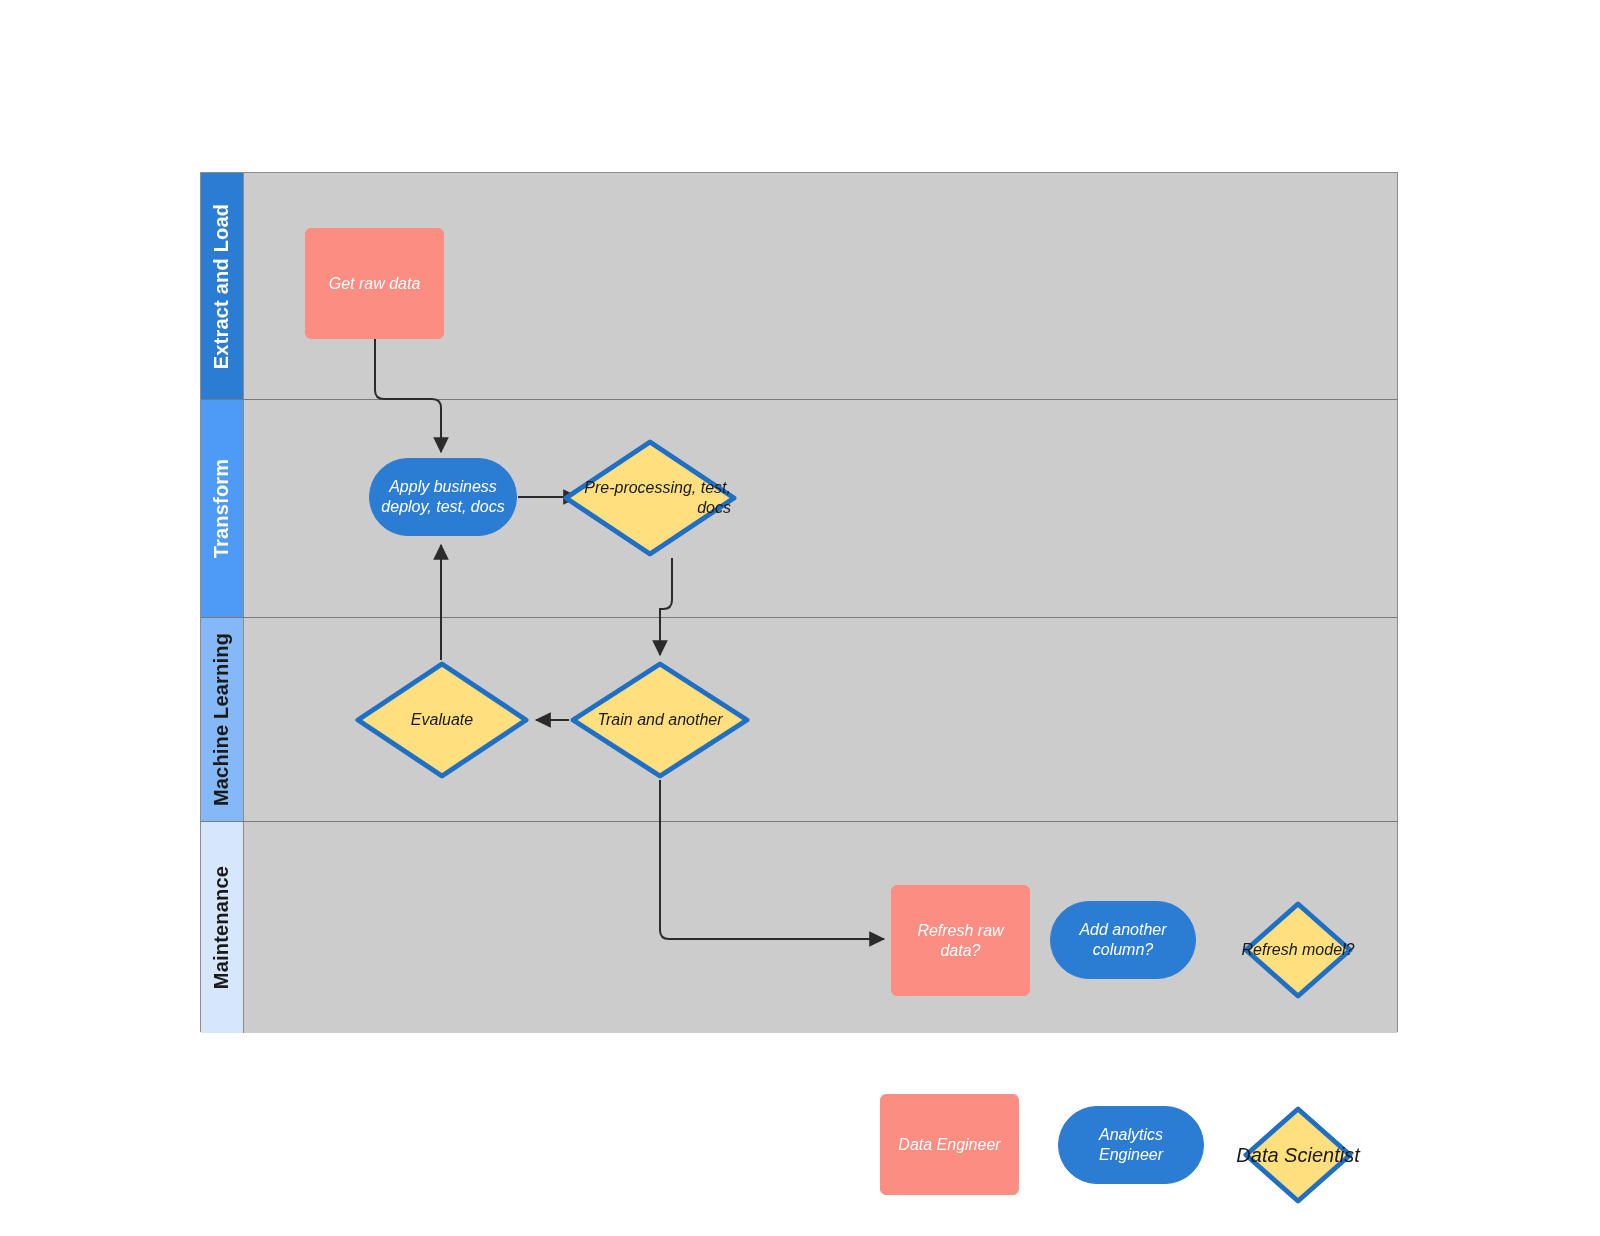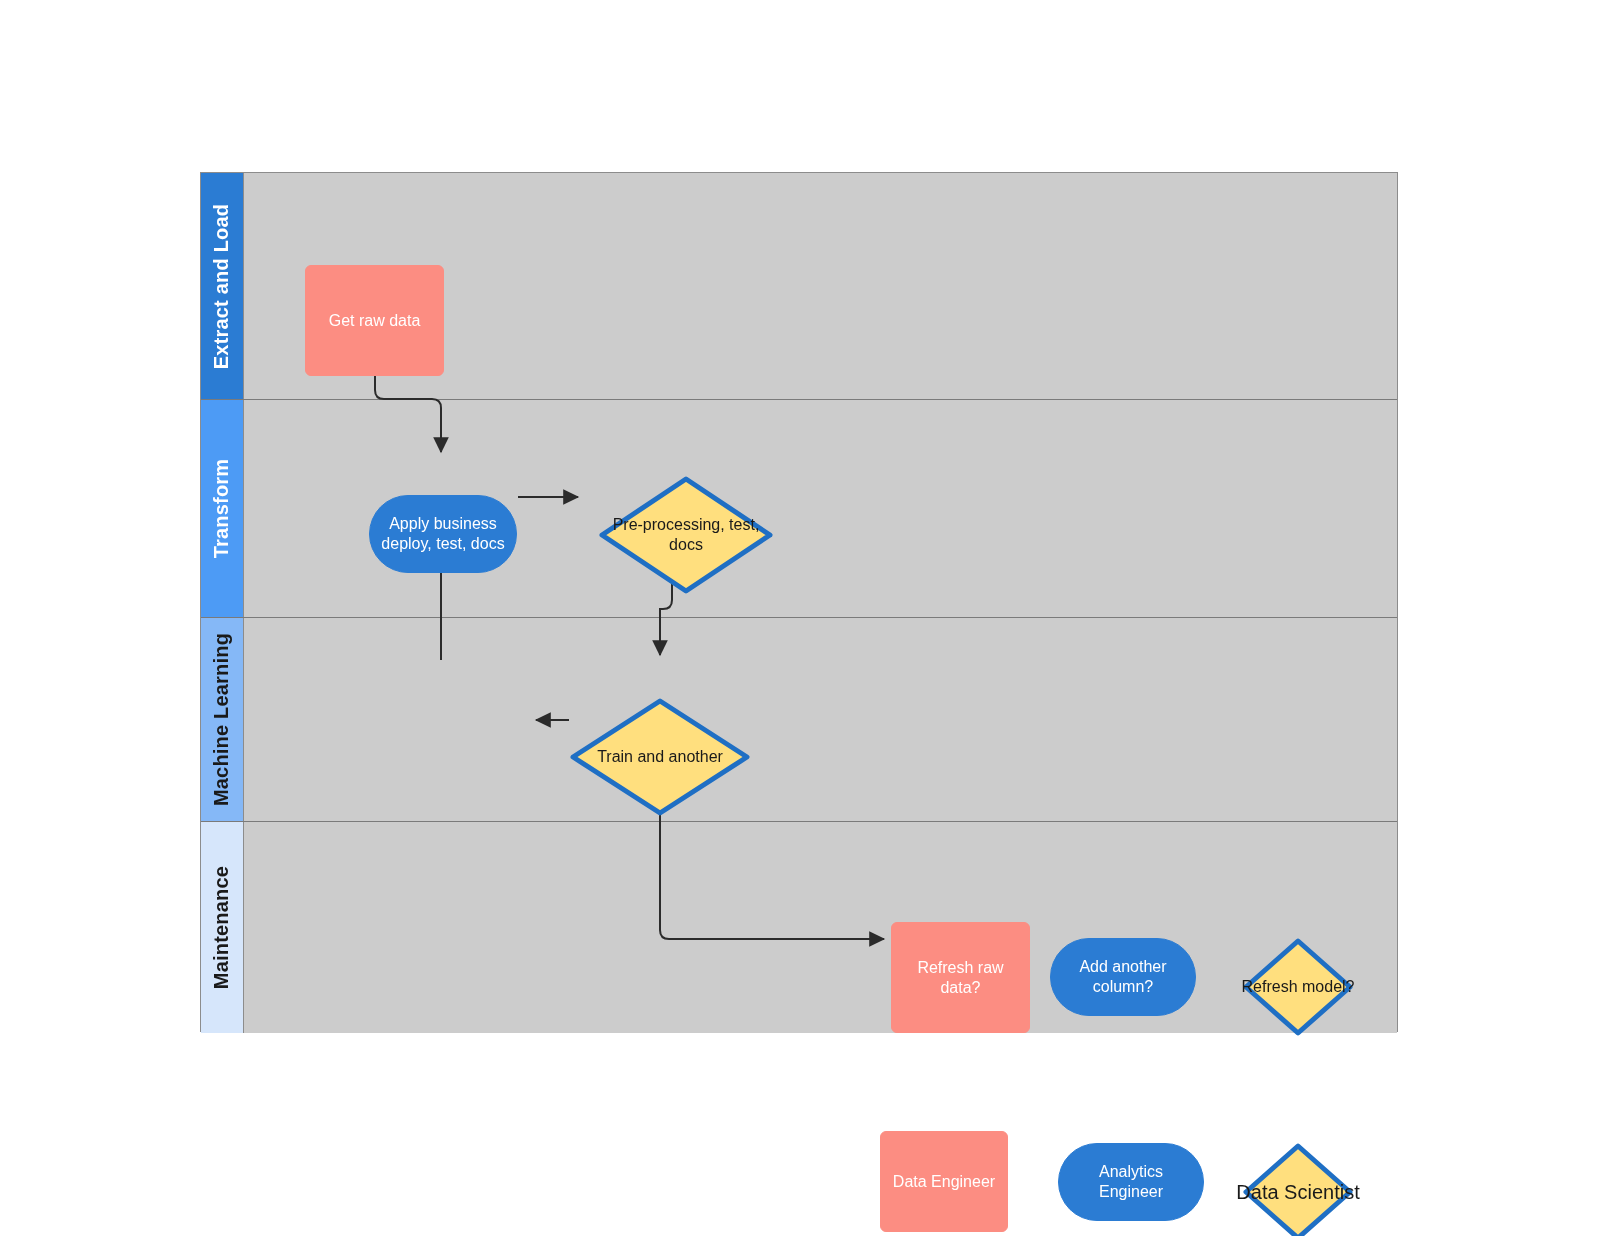--- a/index.html
+++ b/index.html
@@ -67,23 +67,23 @@
   }
 
   
   .node {
     position: absolute;
     box-sizing: border-box;
     display: flex;
     align-items: center;
     justify-content: center;
     text-align: center;
+    font-style: italic;
     line-height: 1.22;
     z-index: 5;
-    margin-top: 37px;
   }
   .node .lbl { display: block; padding: 0 6px; }
 
   .shape-rect {
     background: #fc8d82;
     border: 1px solid #fc8d82;
     border-radius: 6px;
     color: #ffffff;
   }
   .shape-stadium {
@@ -185,27 +185,33 @@
   </svg>
 
   <div class="node shape-rect" style="left:305px;top:228px;width:139px;height:111px;font-size:16px;">
     <span class="lbl">Get raw data</span>
   </div>
 
   <div class="node shape-stadium" style="left:369px;top:458px;width:148px;height:78px;font-size:16px;">
     <span class="lbl">Apply business deploy, test, docs</span>
   </div>
 
-  <div class="node shape-diamond" style="left:599px;top:439px;width:174px;height:118px;font-size:16px;">
+  <div class="node shape-diamond" style="left:563px;top:439px;width:174px;height:118px;font-size:16px;text-align:right;">
     <svg class="dia" viewBox="0 0 174 118" preserveAspectRatio="none">
       <polygon points="87,3 171,59 87,115 3,59" fill="#ffdf7e" stroke="#1f6fc4" stroke-width="5" stroke-linejoin="round"></polygon>
     </svg>
     <span class="lbl">Pre-processing, test, docs</span>
   </div>
 
+  <div class="node shape-diamond" style="left:355px;top:661px;width:174px;height:118px;font-size:16px;">
+    <svg class="dia" viewBox="0 0 174 118" preserveAspectRatio="none">
+      <polygon points="87,3 171,59 87,115 3,59" fill="#ffdf7e" stroke="#1f6fc4" stroke-width="5" stroke-linejoin="round"></polygon>
+    </svg>
+    <span class="lbl">Evaluate</span>
+  </div>
 
   <div class="node shape-diamond" style="left:570px;top:661px;width:180px;height:118px;font-size:16px;">
     <svg class="dia" viewBox="0 0 180 118" preserveAspectRatio="none">
       <polygon points="90,3 177,59 90,115 3,59" fill="#ffdf7e" stroke="#1f6fc4" stroke-width="5" stroke-linejoin="round"></polygon>
     </svg>
     <span class="lbl">Train and another</span>
   </div>
 
   <div class="node shape-rect" style="left:891px;top:885px;width:139px;height:111px;font-size:16px;justify-content:flex-end;">
     <span class="lbl">Refresh raw data?</span>
@@ -217,21 +223,21 @@
 
   <div class="node shape-diamond" style="left:1243px;top:901px;width:110px;height:98px;font-size:16px;">
     <svg class="dia" viewBox="0 0 110 98" preserveAspectRatio="none">
       <polygon points="55,3 107,49 55,95 3,49" fill="#ffdf7e" stroke="#1f6fc4" stroke-width="5" stroke-linejoin="round"></polygon>
     </svg>
     <span class="lbl" style="white-space:nowrap;">Refresh model?</span>
   </div>
 
   <div id="legend">
 
-    <div class="node shape-rect" style="left:0px;top:8px;width:128px;height:101px;font-size:16px;">
+    <div class="node shape-rect" style="left:0px;top:8px;width:139px;height:101px;font-size:16px;">
       <span class="lbl">Data Engineer</span>
     </div>
 
     <div class="node shape-stadium" style="left:178px;top:20px;width:146px;height:78px;font-size:16px;">
       <span class="lbl">Analytics Engineer</span>
     </div>
 
     <div class="node shape-diamond" style="left:363px;top:20px;width:110px;height:98px;font-size:20px;">
       <svg class="dia" viewBox="0 0 110 98" preserveAspectRatio="none">
         <polygon points="55,3 107,49 55,95 3,49" fill="#ffdf7e" stroke="#1f6fc4" stroke-width="5" stroke-linejoin="round"></polygon>

